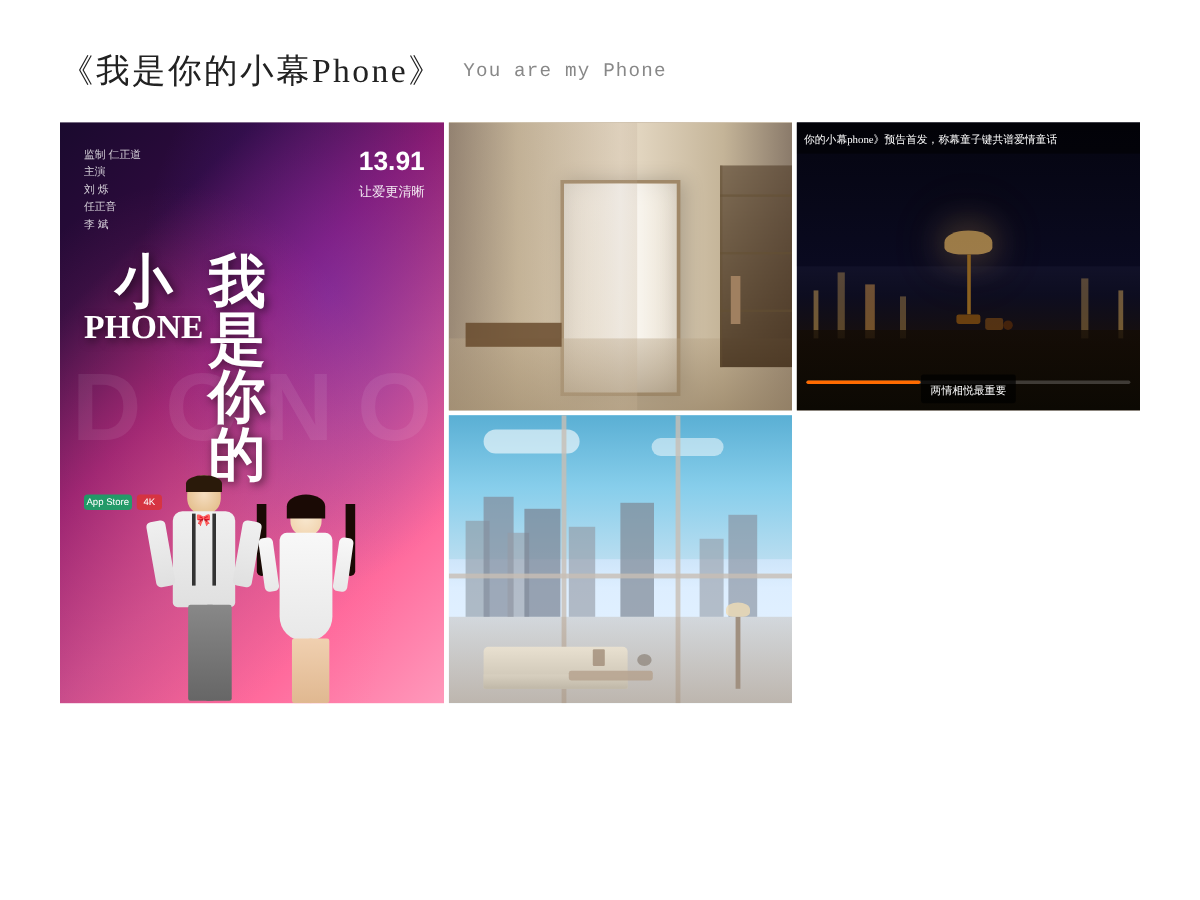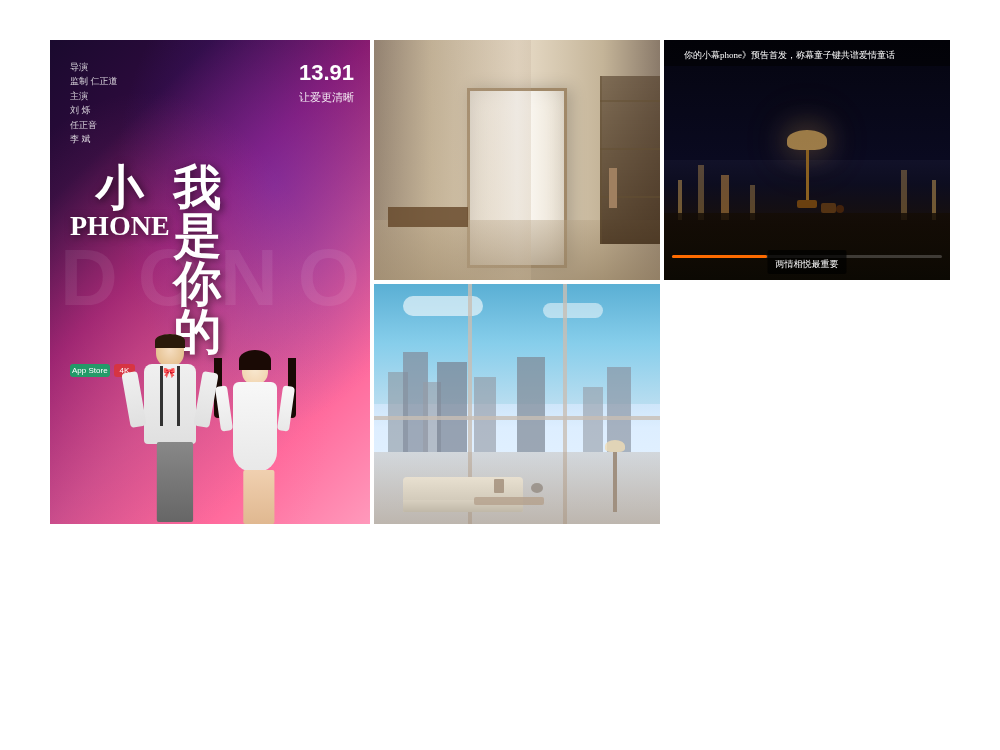--- a/index.html
+++ b/index.html
@@ -345,50 +345,52 @@
       left: 0;
       right: 0;
       background: rgba(0,0,0,0.5);
       padding: 4px 6px;
     }
 
     .video-banner-text {
       font-size: 9px;
       color: #ffffff;
       font-family: 'SimSun', serif;
-      margin-left: 14px;
     }
 
     
     .silhouette-container {
       position: absolute;
       bottom: 0;
       left: 0;
       right: 0;
       height: 220px;
       display: flex;
       align-items: flex-end;
       justify-content: center;
     }
   </style>
 </head>
 <body>
 
 <div class="page-container">
 
+  <div class="header">
+    <span class="title-chinese">《我是你的小幕Phone》</span>
+    <span class="title-english">You are my Phone</span>
+  </div>
 
   <div class="images-grid">
 
     <div class="image-cell tall poster">
       <div class="poster-overlay"></div>
 
       <div class="poster-content">
 
         <div class="poster-credits">
-          <div>导演</div>
           <div>监制 仁正道</div>
           <div>主演</div>
           <div>刘  烁</div>
           <div>任正音</div>
           <div>李  斌</div>
         </div>
 
         <div class="poster-date-area">
           <div class="poster-date">13.91</div>
           <div class="poster-tagline">让爱更清晰</div>

